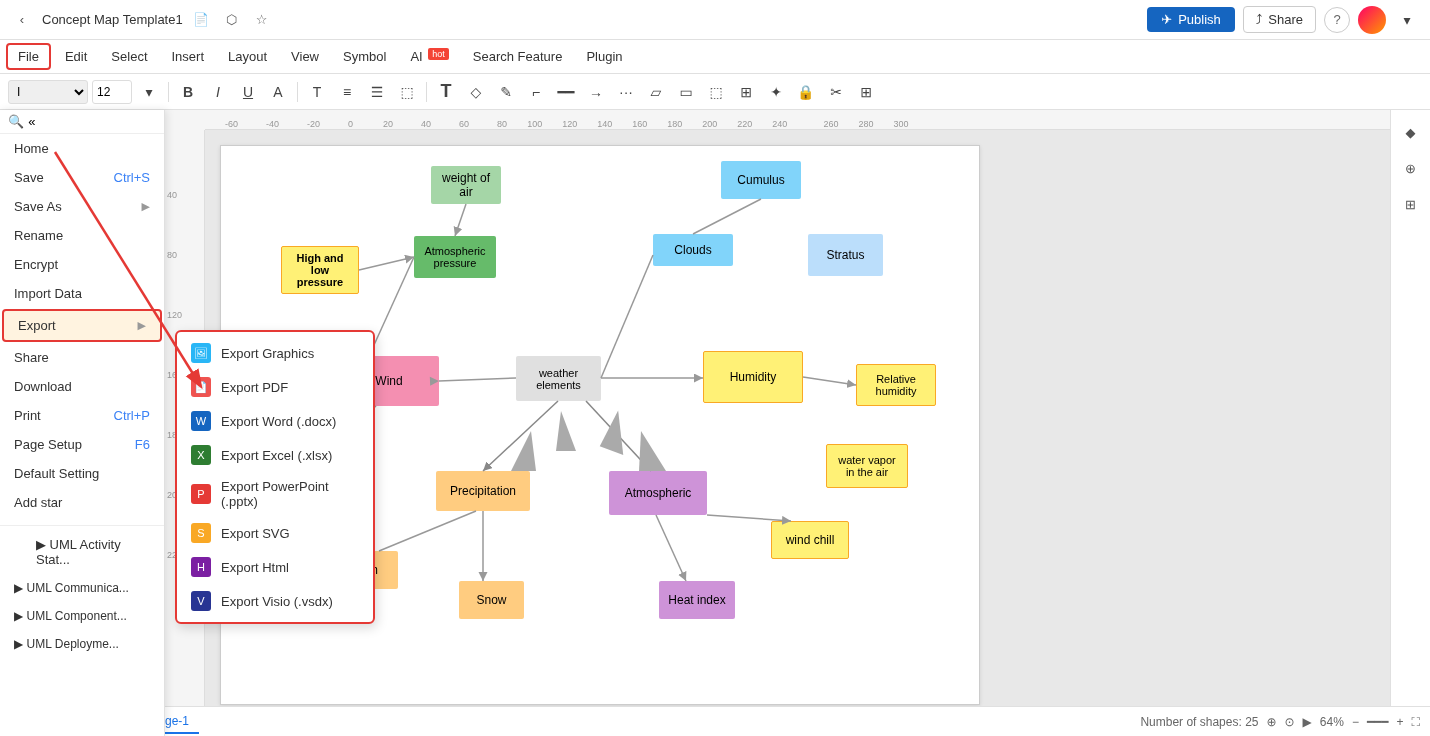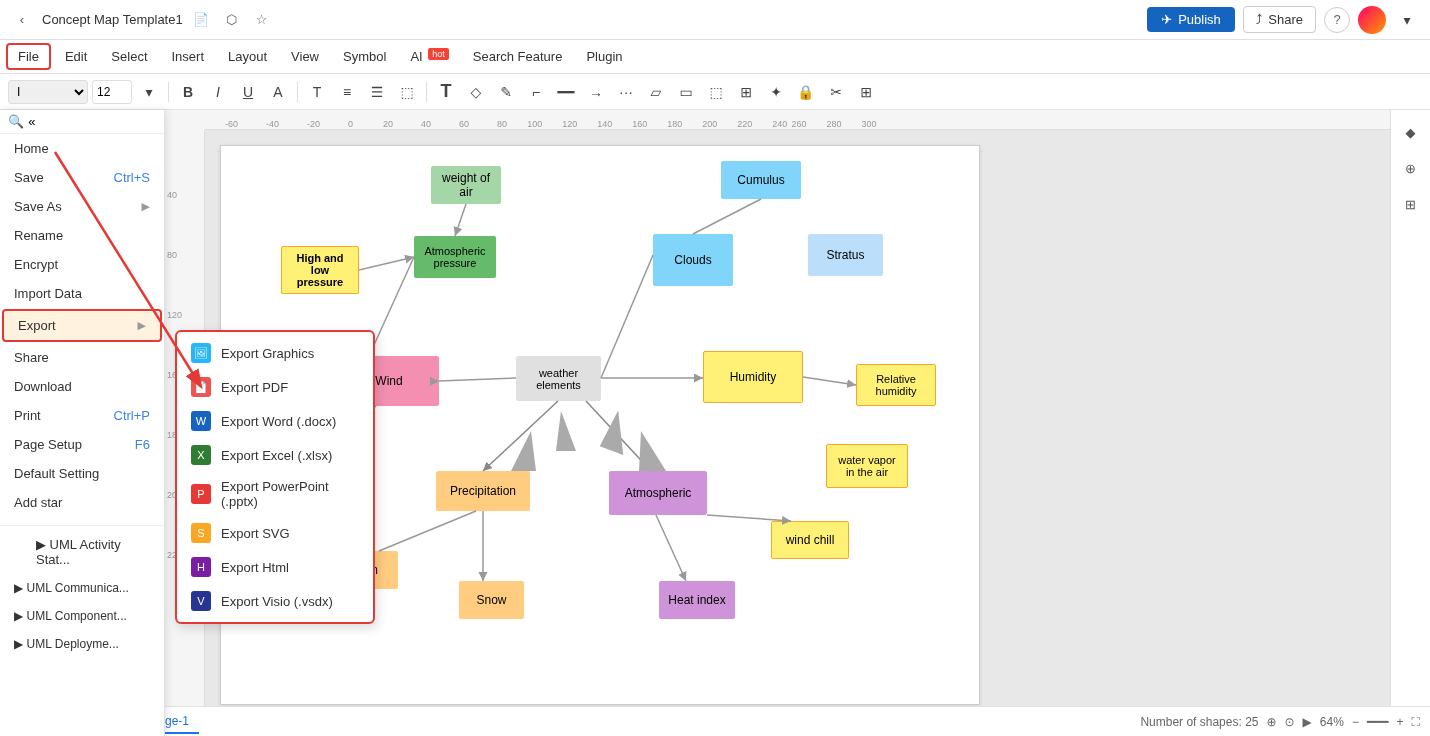--- a/index.html
+++ b/index.html
@@ -255,21 +255,21 @@
         <span style="margin-left:28px;">60</span>
         <span style="margin-left:28px;">80</span>
         <span style="margin-left:20px;">100</span>
         <span style="margin-left:20px;">120</span>
         <span style="margin-left:20px;">140</span>
         <span style="margin-left:20px;">160</span>
         <span style="margin-left:20px;">180</span>
         <span style="margin-left:20px;">200</span>
         <span style="margin-left:20px;">220</span>
         <span style="margin-left:20px;">240</span>
-        <span style="margin-left:4px;">260</span>
+        <span style="margin-left:36px;">260</span>
         <span style="margin-left:20px;">280</span>
         <span style="margin-left:20px;">300</span>
     </div>
 
     <div style="position:absolute;top:20px;left:0;width:40px;bottom:0;background:#f5f5f5;border-right:1px solid #ddd;font-size:9px;color:#999;">
       <div style="position:absolute;top:60px;left:2px;">40</div>
       <div style="position:absolute;top:120px;left:2px;">80</div>
       <div style="position:absolute;top:180px;left:2px;">120</div>
       <div style="position:absolute;top:240px;left:2px;">160</div>
       <div style="position:absolute;top:300px;left:2px;">180</div>
@@ -280,21 +280,21 @@
     <div style="position:absolute;top:20px;left:40px;right:0;bottom:20px;background:#e8e8e8;overflow:hidden;">
 
       <div style="position:absolute;top:15px;left:15px;width:760px;height:560px;background:#fff;border:1px solid #ccc;box-shadow:0 1px 4px rgba(0,0,0,0.1);">
 
         <div class="node node-green" style="left:210px;top:20px;width:70px;height:38px;">weight of air</div>
 
         <div class="node node-blue-light" style="left:500px;top:15px;width:80px;height:38px;">Cumulus</div>
 
         <div class="node node-green-dark" style="left:193px;top:90px;width:82px;height:42px;font-size:11px;">Atmospheric pressure</div>
 
-        <div class="node node-blue-light" style="left:432px;top:88px;width:80px;height:52px;">Clouds</div>
+        <div class="node node-blue-light" style="left:432px;top:88px;width:80px;height:32px;">Clouds</div>
 
         <div class="node node-blue-stratus" style="left:587px;top:88px;width:75px;height:42px;">Stratus</div>
 
         <div class="node node-yellow" style="left:60px;top:100px;width:78px;height:48px;font-size:11px;font-weight:bold;">High and low pressure</div>
 
         <div class="node node-pink" style="left:118px;top:210px;width:100px;height:50px;">Wind</div>
 
         <div class="node node-gray" style="left:295px;top:210px;width:85px;height:45px;font-size:11px;">weather elements</div>
 
         <div class="node node-yellow" style="left:482px;top:205px;width:100px;height:52px;">Humidity</div>

